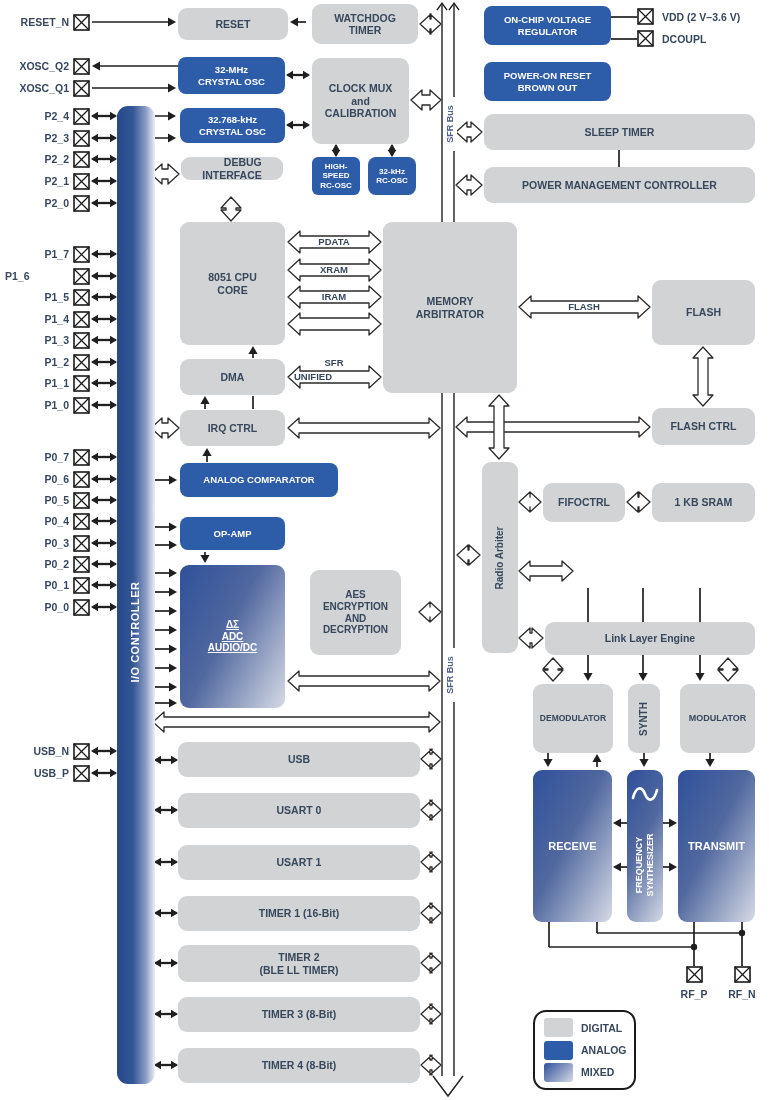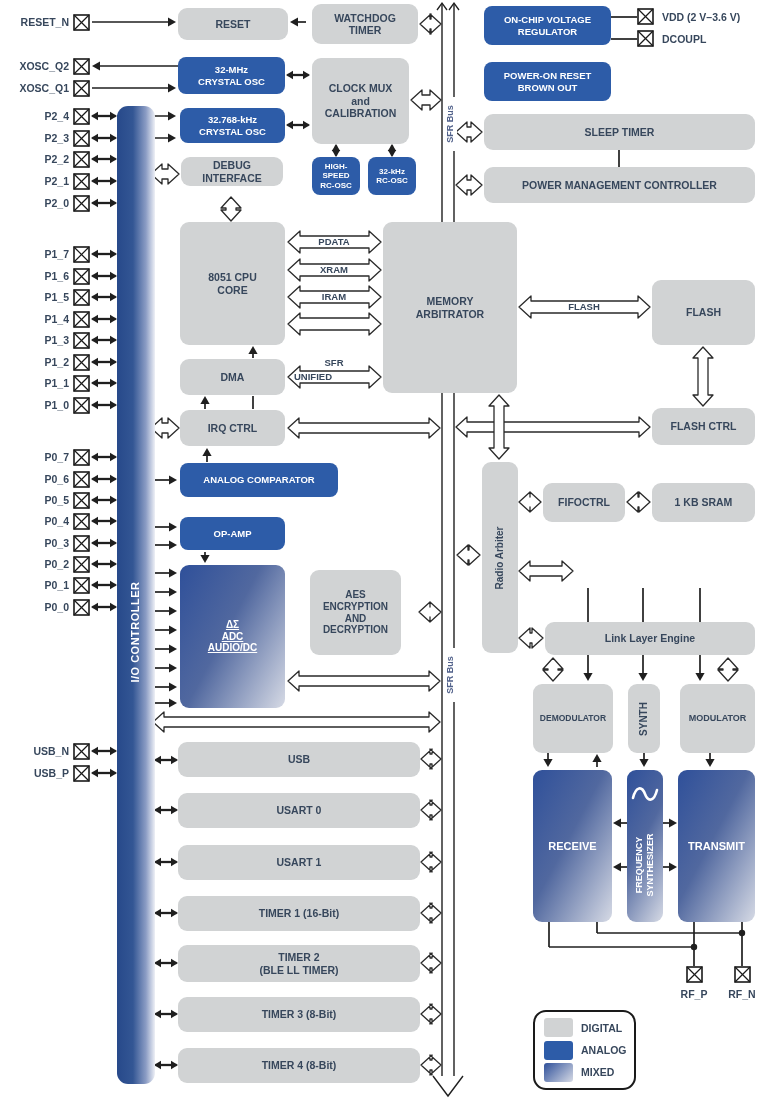--- a/index.html
+++ b/index.html
@@ -257,23 +257,23 @@
     <div class="blk g" style="left: 178px; top: 8px; width: 110px; height: 32px; font-size: 10.5px;">RESET</div>
     <div class="blk g" style="left: 312px; top: 4px; width: 106px; height: 40px; font-size: 10.5px;">WATCHDOG
 TIMER</div>
     <div class="blk b" style="left: 178px; top: 57px; width: 107px; height: 37px; font-size: 9.5px;">32-MHz
 CRYSTAL OSC</div>
     <div class="blk g" style="left: 312px; top: 58px; width: 97px; height: 86px; font-size: 10.5px;">CLOCK MUX
 and
 CALIBRATION</div>
     <div class="blk b" style="left: 180px; top: 108px; width: 105px; height: 35px; font-size: 9.5px;">32.768-kHz
 CRYSTAL OSC</div>
-    <div class="blk g" style="left: 181px; top: 157px; width: 102px; height: 29px; font-size: 10.5px;">DEBUG
+    <div class="blk g" style="left: 181px; top: 157px; width: 102px; height: 23px; font-size: 10.5px; text-align: right;">DEBUG
 INTERFACE</div>
-    <div class="blk b" style="left: 312px; top: 157px; width: 48px; height: 38px; font-size: 8px;">HIGH-
+    <div class="blk b" style="left: 312px; top: 157px; width: 48px; height: 38px; font-size: 8px; border-radius: 6px;">HIGH-
 SPEED
 RC-OSC</div>
     <div class="blk b" style="left: 368px; top: 157px; width: 48px; height: 38px; font-size: 8px;">32-kHz
 RC-OSC</div>
     <div class="blk b" style="left: 484px; top: 6px; width: 127px; height: 39px; font-size: 9.5px;">ON-CHIP VOLTAGE
 REGULATOR</div>
     <div class="blk b" style="left: 484px; top: 62px; width: 127px; height: 39px; font-size: 9.5px;">POWER-ON RESET
 BROWN OUT</div>
     <div class="blk g" style="left: 484px; top: 114px; width: 271px; height: 36px; font-size: 10.5px;">SLEEP TIMER</div>
     <div class="blk g" style="left: 484px; top: 167px; width: 271px; height: 36px; font-size: 10.5px;">POWER MANAGEMENT CONTROLLER</div>
@@ -371,21 +371,21 @@
         <rect x="1" y="1" width="15" height="15" fill="#fff" stroke="#1a1a1a" stroke-width="1.6"></rect>
         <line x1="1" y1="1" x2="16" y2="16" stroke="#1a1a1a" stroke-width="1.2"></line>
         <line x1="16" y1="1" x2="1" y2="16" stroke="#1a1a1a" stroke-width="1.2"></line>
       </svg></div>
     <div class="lbl" style="left: 5px; top: 248px; width: 64px; height: 14px; font-size: 10.5px; text-align: right;">P1_7</div>
     <div class="pinbox" style="left: 73px; top: 268px; width: 17px; height: 17px;"><svg width="17" height="17">
         <rect x="1" y="1" width="15" height="15" fill="#fff" stroke="#1a1a1a" stroke-width="1.6"></rect>
         <line x1="1" y1="1" x2="16" y2="16" stroke="#1a1a1a" stroke-width="1.2"></line>
         <line x1="16" y1="1" x2="1" y2="16" stroke="#1a1a1a" stroke-width="1.2"></line>
       </svg></div>
-    <div class="lbl" style="left: 5px; top: 270px; width: 64px; height: 14px; font-size: 10.5px; text-align: right;">P1_6</div>
+    <div class="lbl" style="left: 5px; top: 270px; width: 64px; height: 14px; font-size: 10.5px; text-align: left;">P1_6</div>
     <div class="pinbox" style="left: 73px; top: 289px; width: 17px; height: 17px;"><svg width="17" height="17">
         <rect x="1" y="1" width="15" height="15" fill="#fff" stroke="#1a1a1a" stroke-width="1.6"></rect>
         <line x1="1" y1="1" x2="16" y2="16" stroke="#1a1a1a" stroke-width="1.2"></line>
         <line x1="16" y1="1" x2="1" y2="16" stroke="#1a1a1a" stroke-width="1.2"></line>
       </svg></div>
     <div class="lbl" style="left: 5px; top: 291px; width: 64px; height: 14px; font-size: 10.5px; text-align: right;">P1_5</div>
     <div class="pinbox" style="left: 73px; top: 311px; width: 17px; height: 17px;"><svg width="17" height="17">
         <rect x="1" y="1" width="15" height="15" fill="#fff" stroke="#1a1a1a" stroke-width="1.6"></rect>
         <line x1="1" y1="1" x2="16" y2="16" stroke="#1a1a1a" stroke-width="1.2"></line>
         <line x1="16" y1="1" x2="1" y2="16" stroke="#1a1a1a" stroke-width="1.2"></line>

